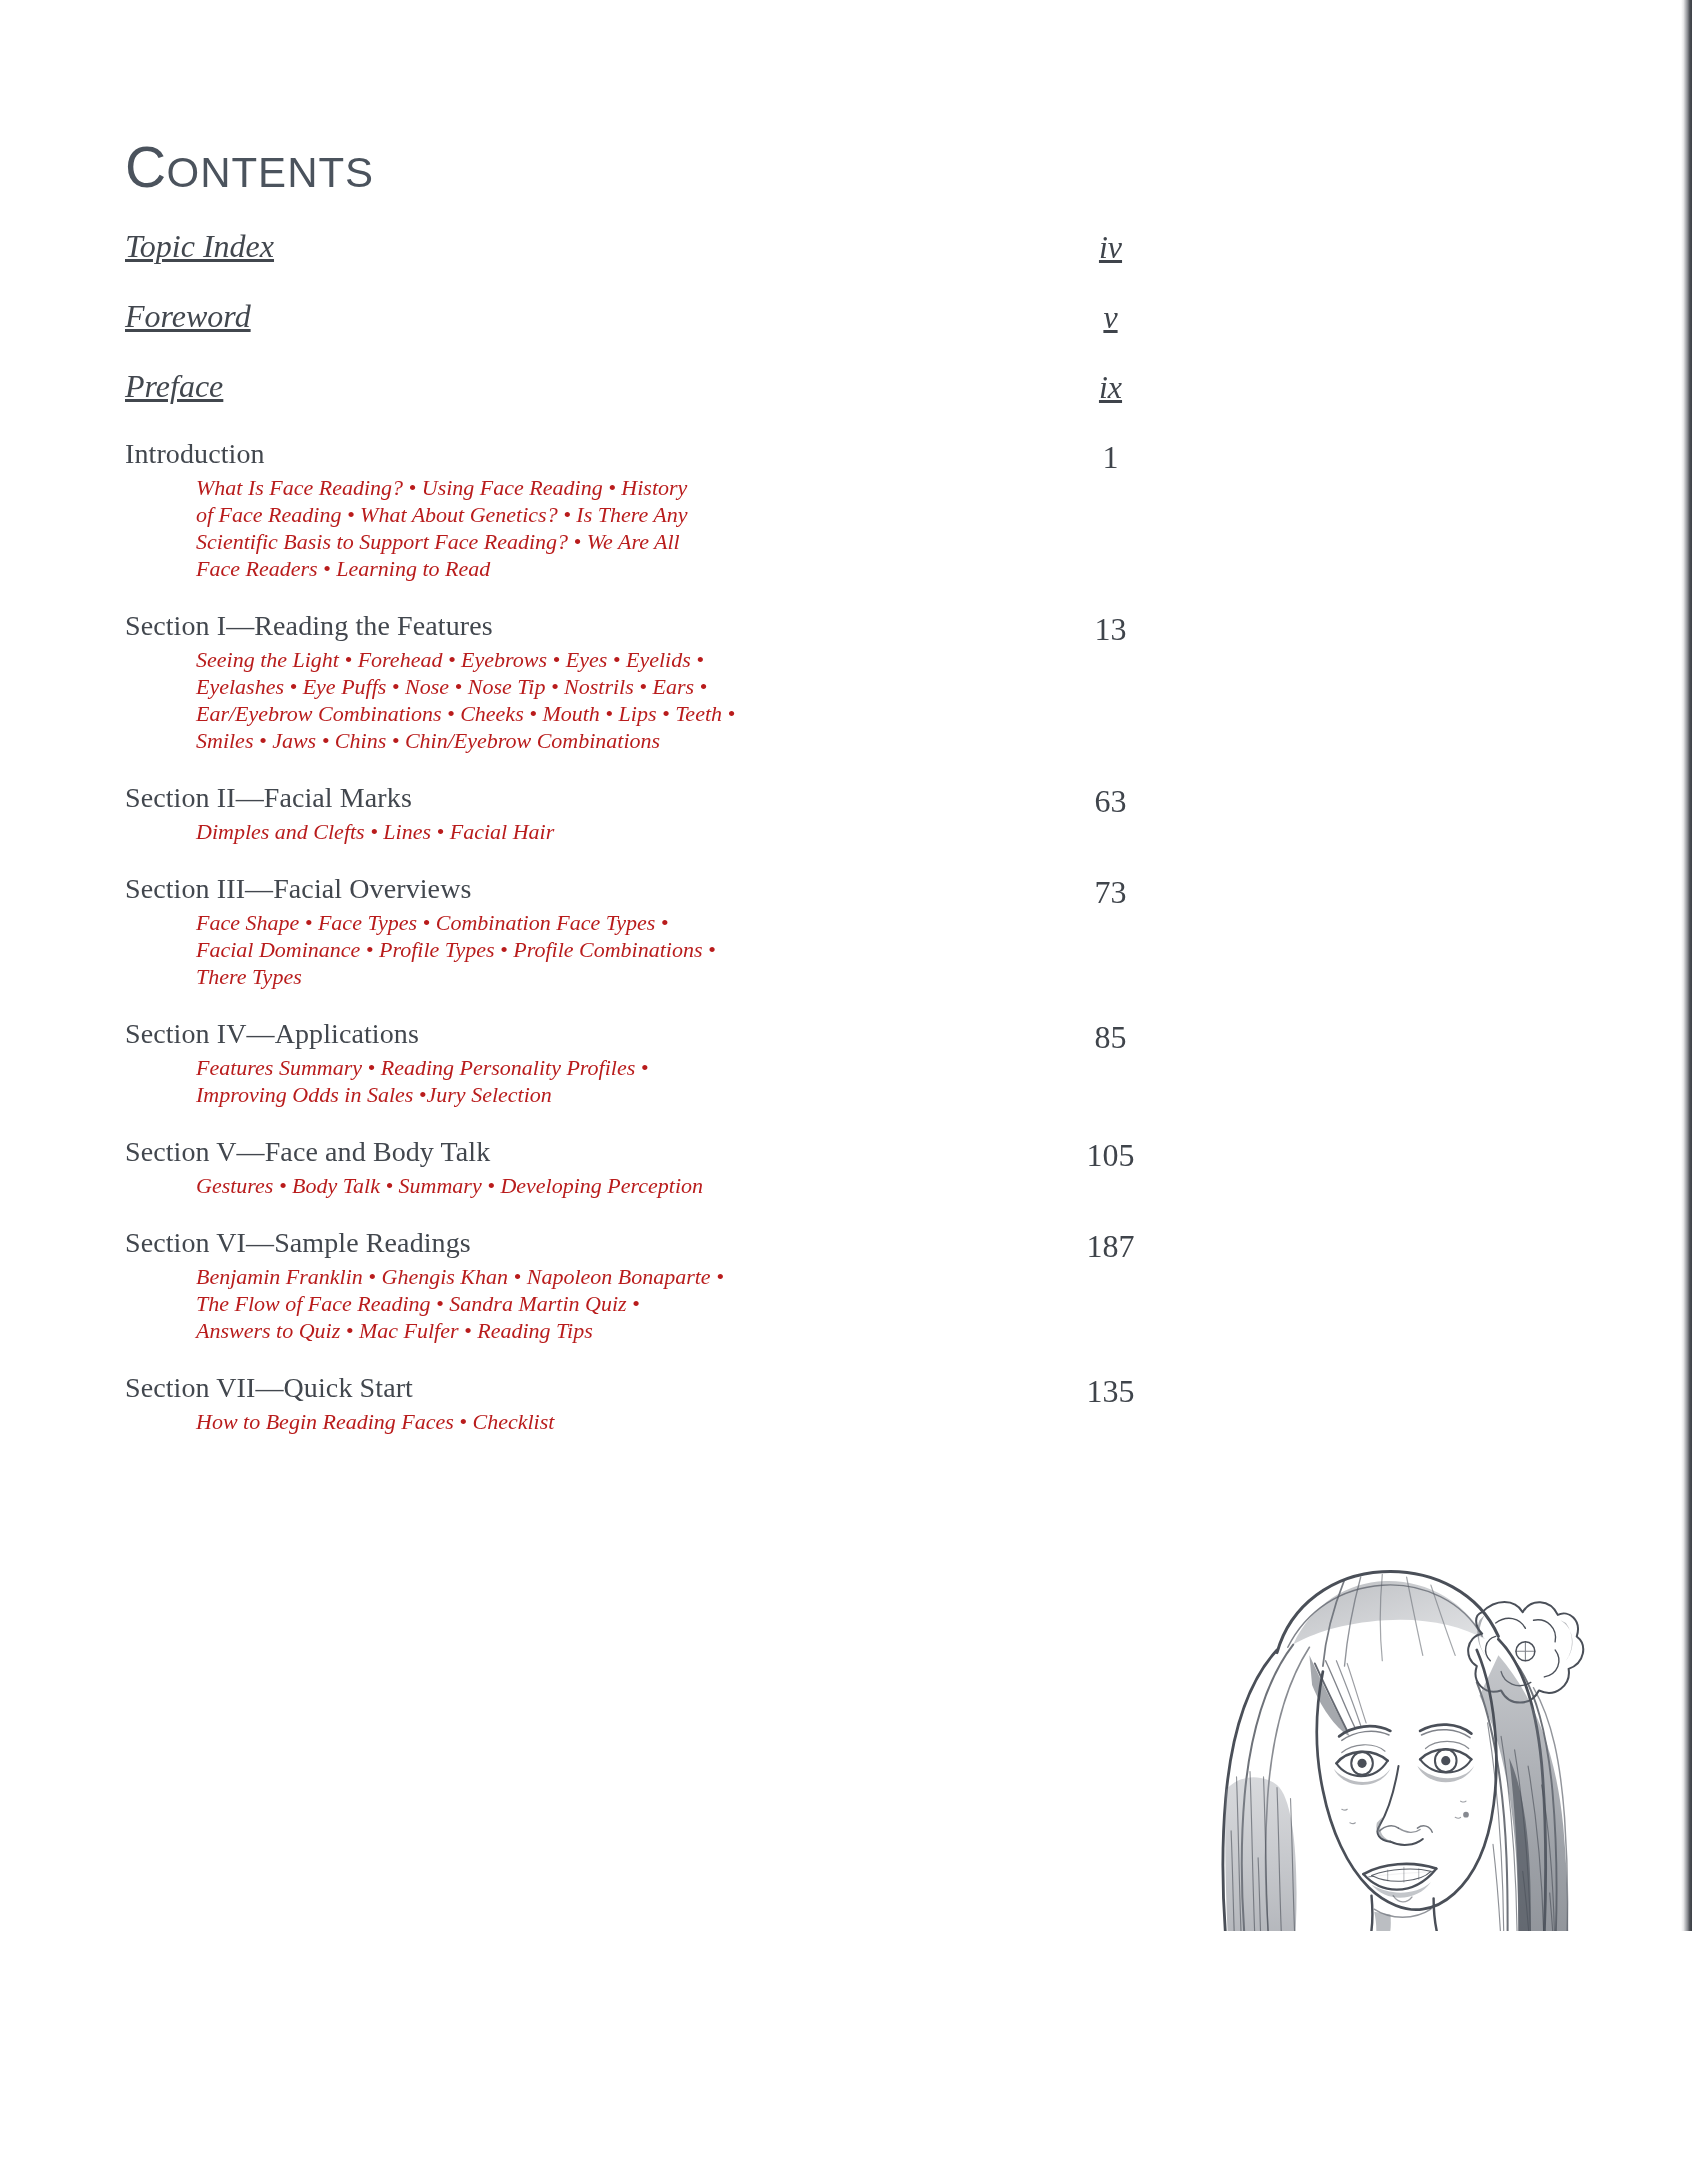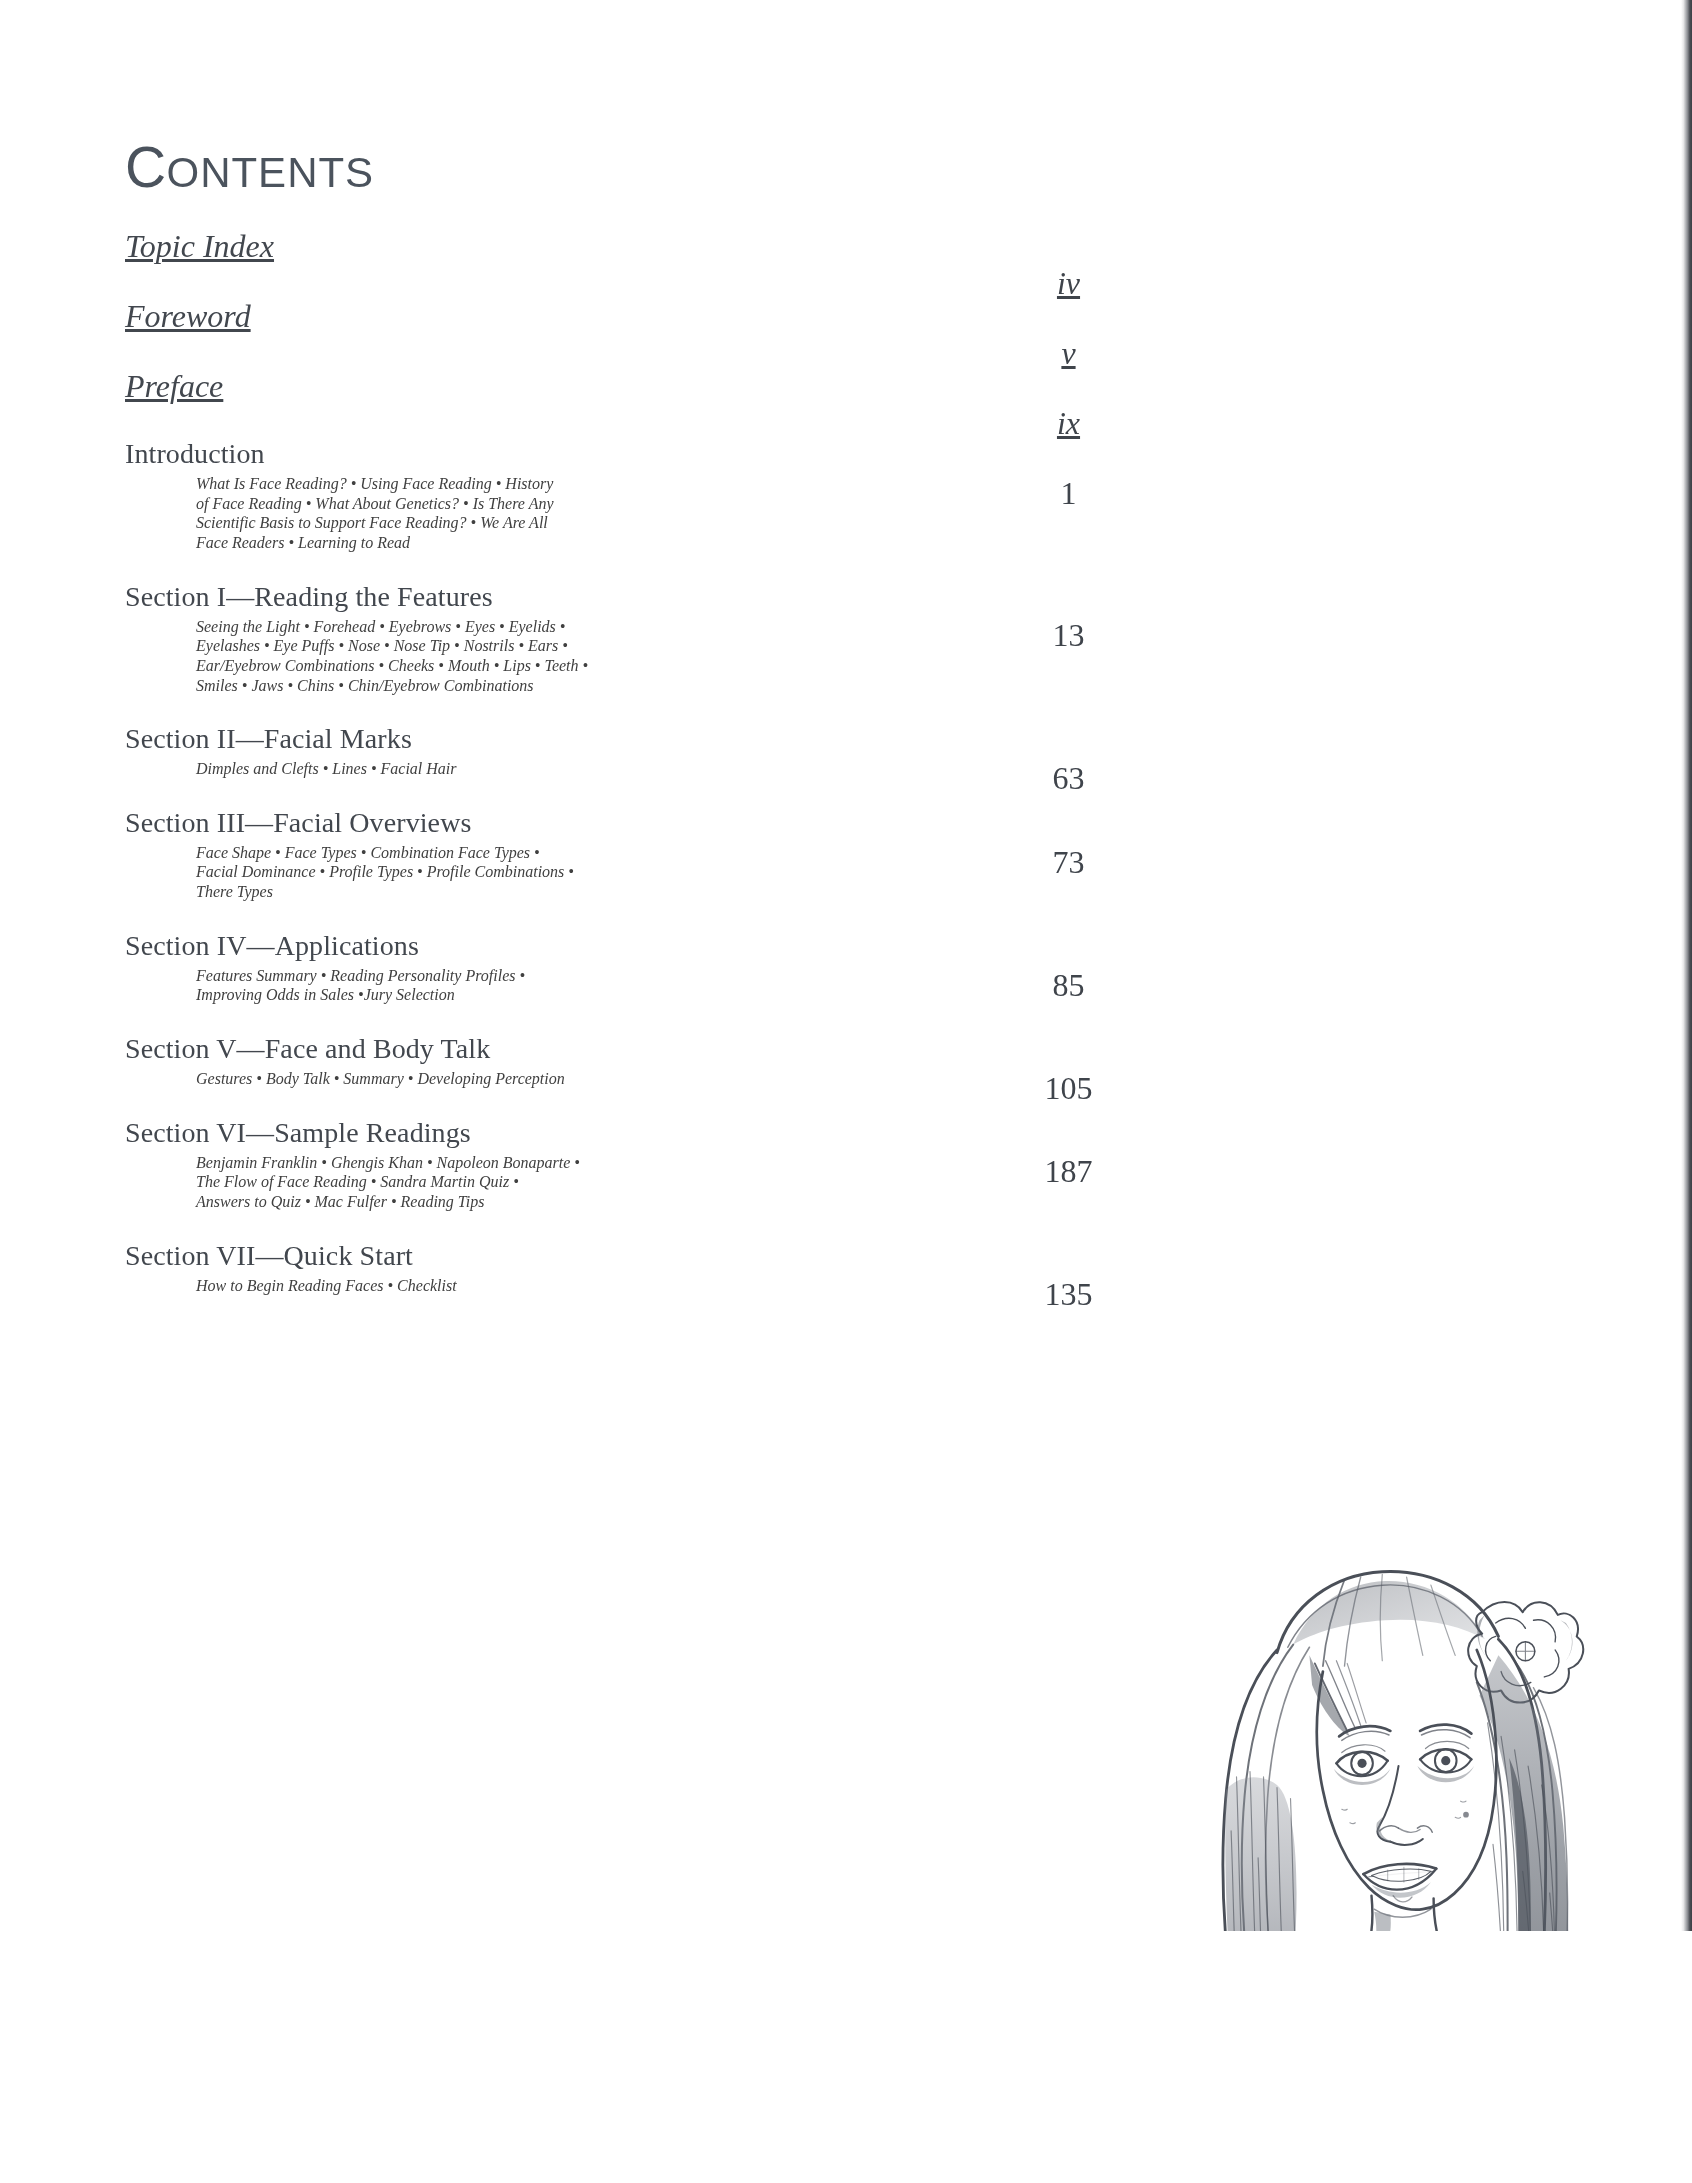--- a/index.html
+++ b/index.html
@@ -66,26 +66,25 @@
   }
 
   .entry-label {
     display: inline-block;
     color: #42474e;
     white-space: nowrap;
   }
 
   .entry-page {
     position: absolute;
-    left: 876px;
+    left: 918px;
     width: 135px;
     text-align: center;
     color: #3f444b;
     white-space: nowrap;
-    margin-top: 36px;
   }
 
   
   .front .entry-label,
   .front .entry-page {
     font-style: italic;
     font-size: 32px;
     line-height: 1;
     text-decoration: underline;
   }
@@ -102,23 +101,23 @@
     font-size: 32px;
     line-height: 1.02;
     top: 0.7px;
   }
 
   
   .subtopics {
     margin-left: 71px;
     margin-top: 5.4px;
     font-style: italic;
-    font-size: 16px;
+    font-size: 22px;
     line-height: 1.23;
-    color: #404040;
+    color: #b91c1c;
     max-width: 777px;
   }
   .subtopics .subline { display: block; white-space: nowrap; }
 
   .section { margin-bottom: 30px; }
   .section:last-child { margin-bottom: 0; }
 
   
   .footer-rule {
     position: absolute;

